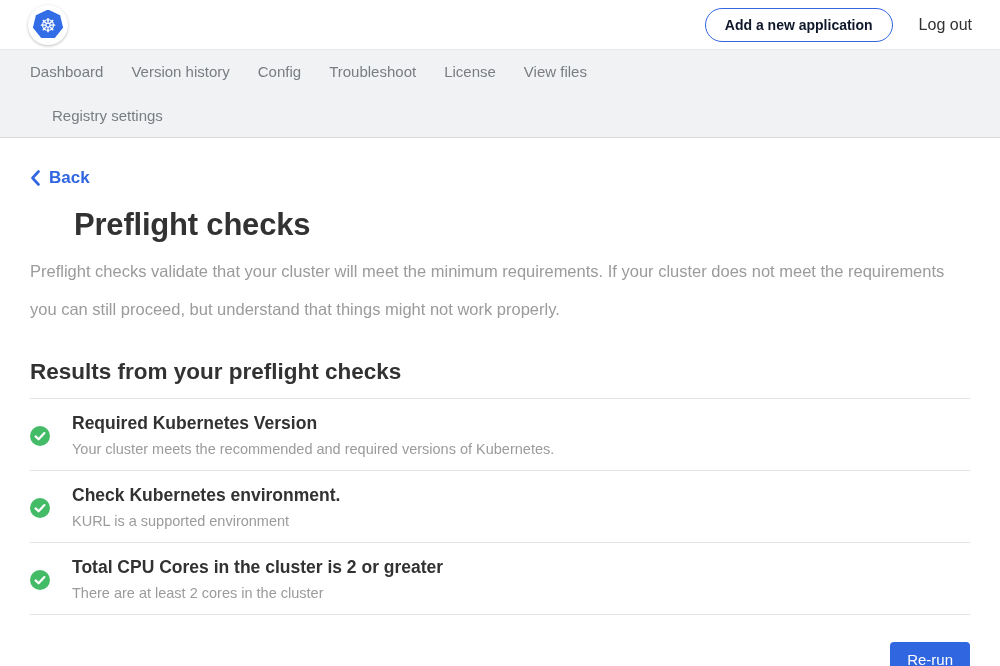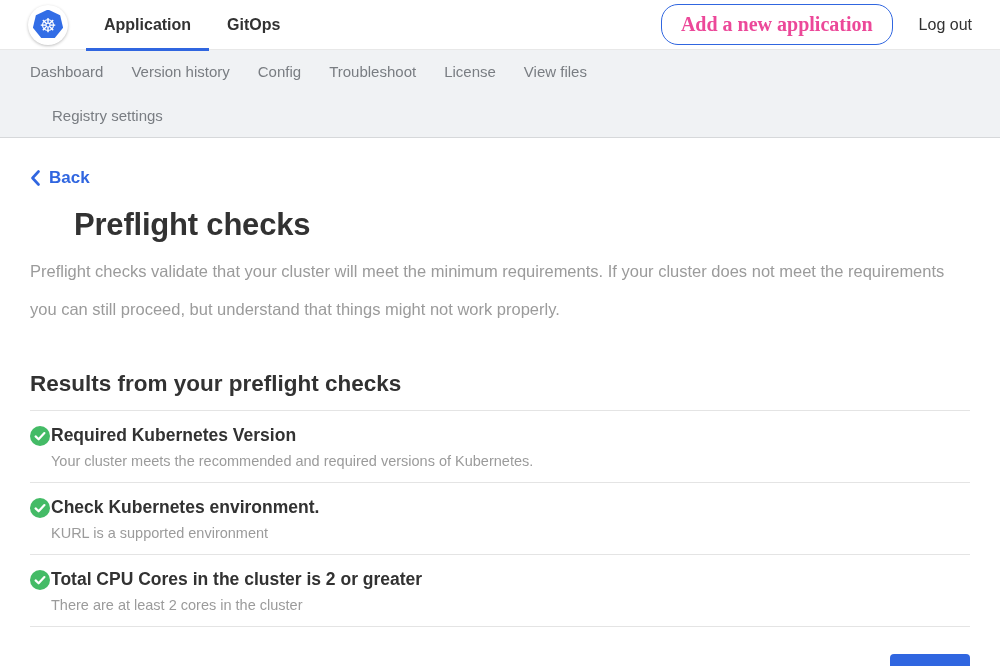--- a/index.html
+++ b/index.html
@@ -55,23 +55,23 @@
     content: "";
     position: absolute;
     left: 0; right: 0; bottom: -1px;
     height: 3px;
     background: #3066e0;
   }
   .nav-right { margin-left: auto; display: flex; align-items: center; }
   .add-btn {
     border: 1px solid #3066e0;
     background: #ffffff;
-    color: #ec4899;
-    font-family: Liberation Serif, serif;
-    font-size: 20px;
+    color: #0f172a;
+    font-family: Liberation Sans, sans-serif;
+    font-size: 14px;
     font-weight: 700;
     border-radius: 17px;
     padding: 8px 19px;
     cursor: pointer;
   }
   .logout {
     margin-left: 26px;
     font-size: 16px;
     font-weight: 500;
     color: #323232;
@@ -122,34 +122,34 @@
     margin-left: 44px;
   }
   .desc {
     margin-top: 9px;
     max-width: 920px;
     font-size: 16.5px;
     line-height: 38px;
     color: #9b9b9b;
   }
   h2.results-heading {
-    margin-top: 43px;
+    margin-top: 31px;
     font-size: 22.5px;
     font-weight: 800;
     color: #323232;
   }
   .checks {
     list-style: none;
     margin-top: 13px;
     border-top: 1px solid #e4e4e4;
   }
   .check-row {
     display: flex;
-    align-items: flex-start;
-    gap: 1px;
+    align-items: center;
+    gap: 22px;
     padding: 14px 0 13px 0;
     border-bottom: 1px solid #e4e4e4;
   }
   .check-icon { flex: 0 0 auto; margin-top: 1px; display: block; }
   .check-title {
     font-size: 17.5px;
     font-weight: 700;
     color: #323232;
   }
   .check-msg {
@@ -176,28 +176,20 @@
 </style>
 </head>
 <body>
 
 <header class="navbar">
   <div class="logo-circle">
     <span class="heptagon">
       <span class="wheel">☸</span>
     </span>
   </div>
-  <nav class="tabs">
-    <div class="tab active">
-      <span>Application</span>
-    </div>
-    <div class="tab">
-      <span>GitOps</span>
-    </div>
-  </nav>
   <div class="nav-right">
     <button class="add-btn">Add a new application</button>
     <a class="logout">Log out</a>
   </div>
 </header>
 
 <nav class="subnav">
   <div class="subnav-row">
     <a class="subnav-item">Dashboard</a>
     <a class="subnav-item">Version history</a>

